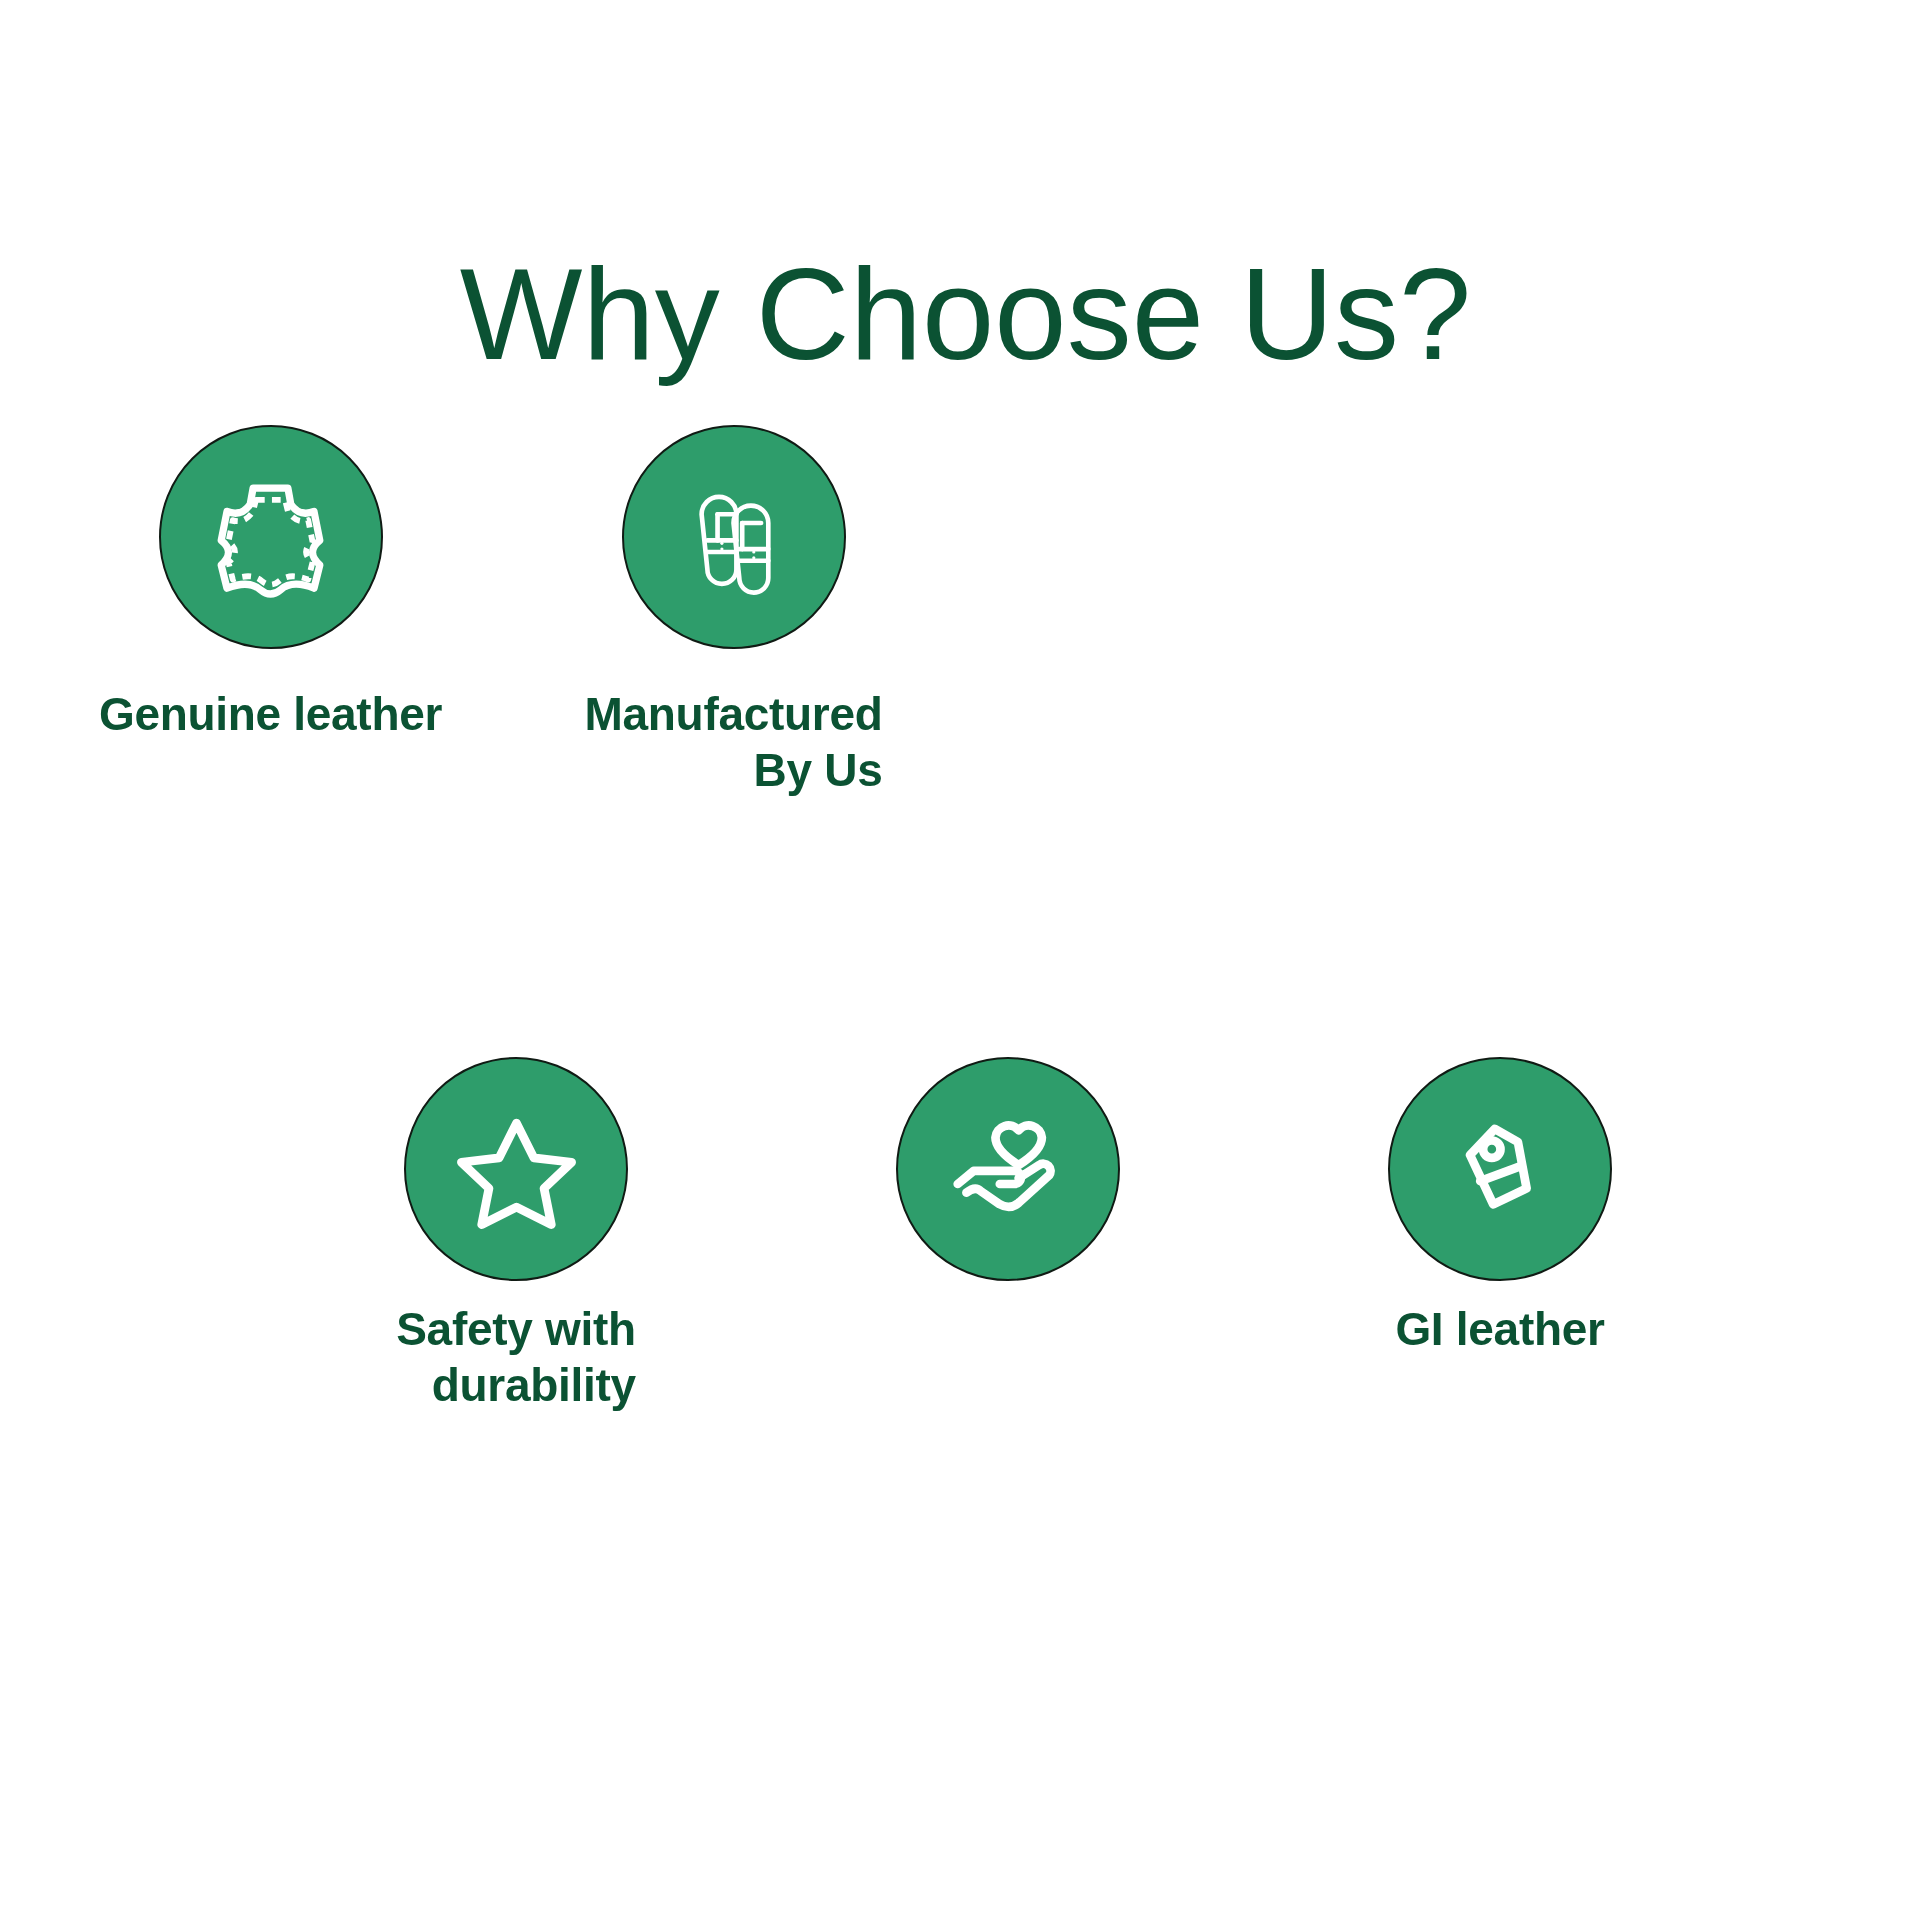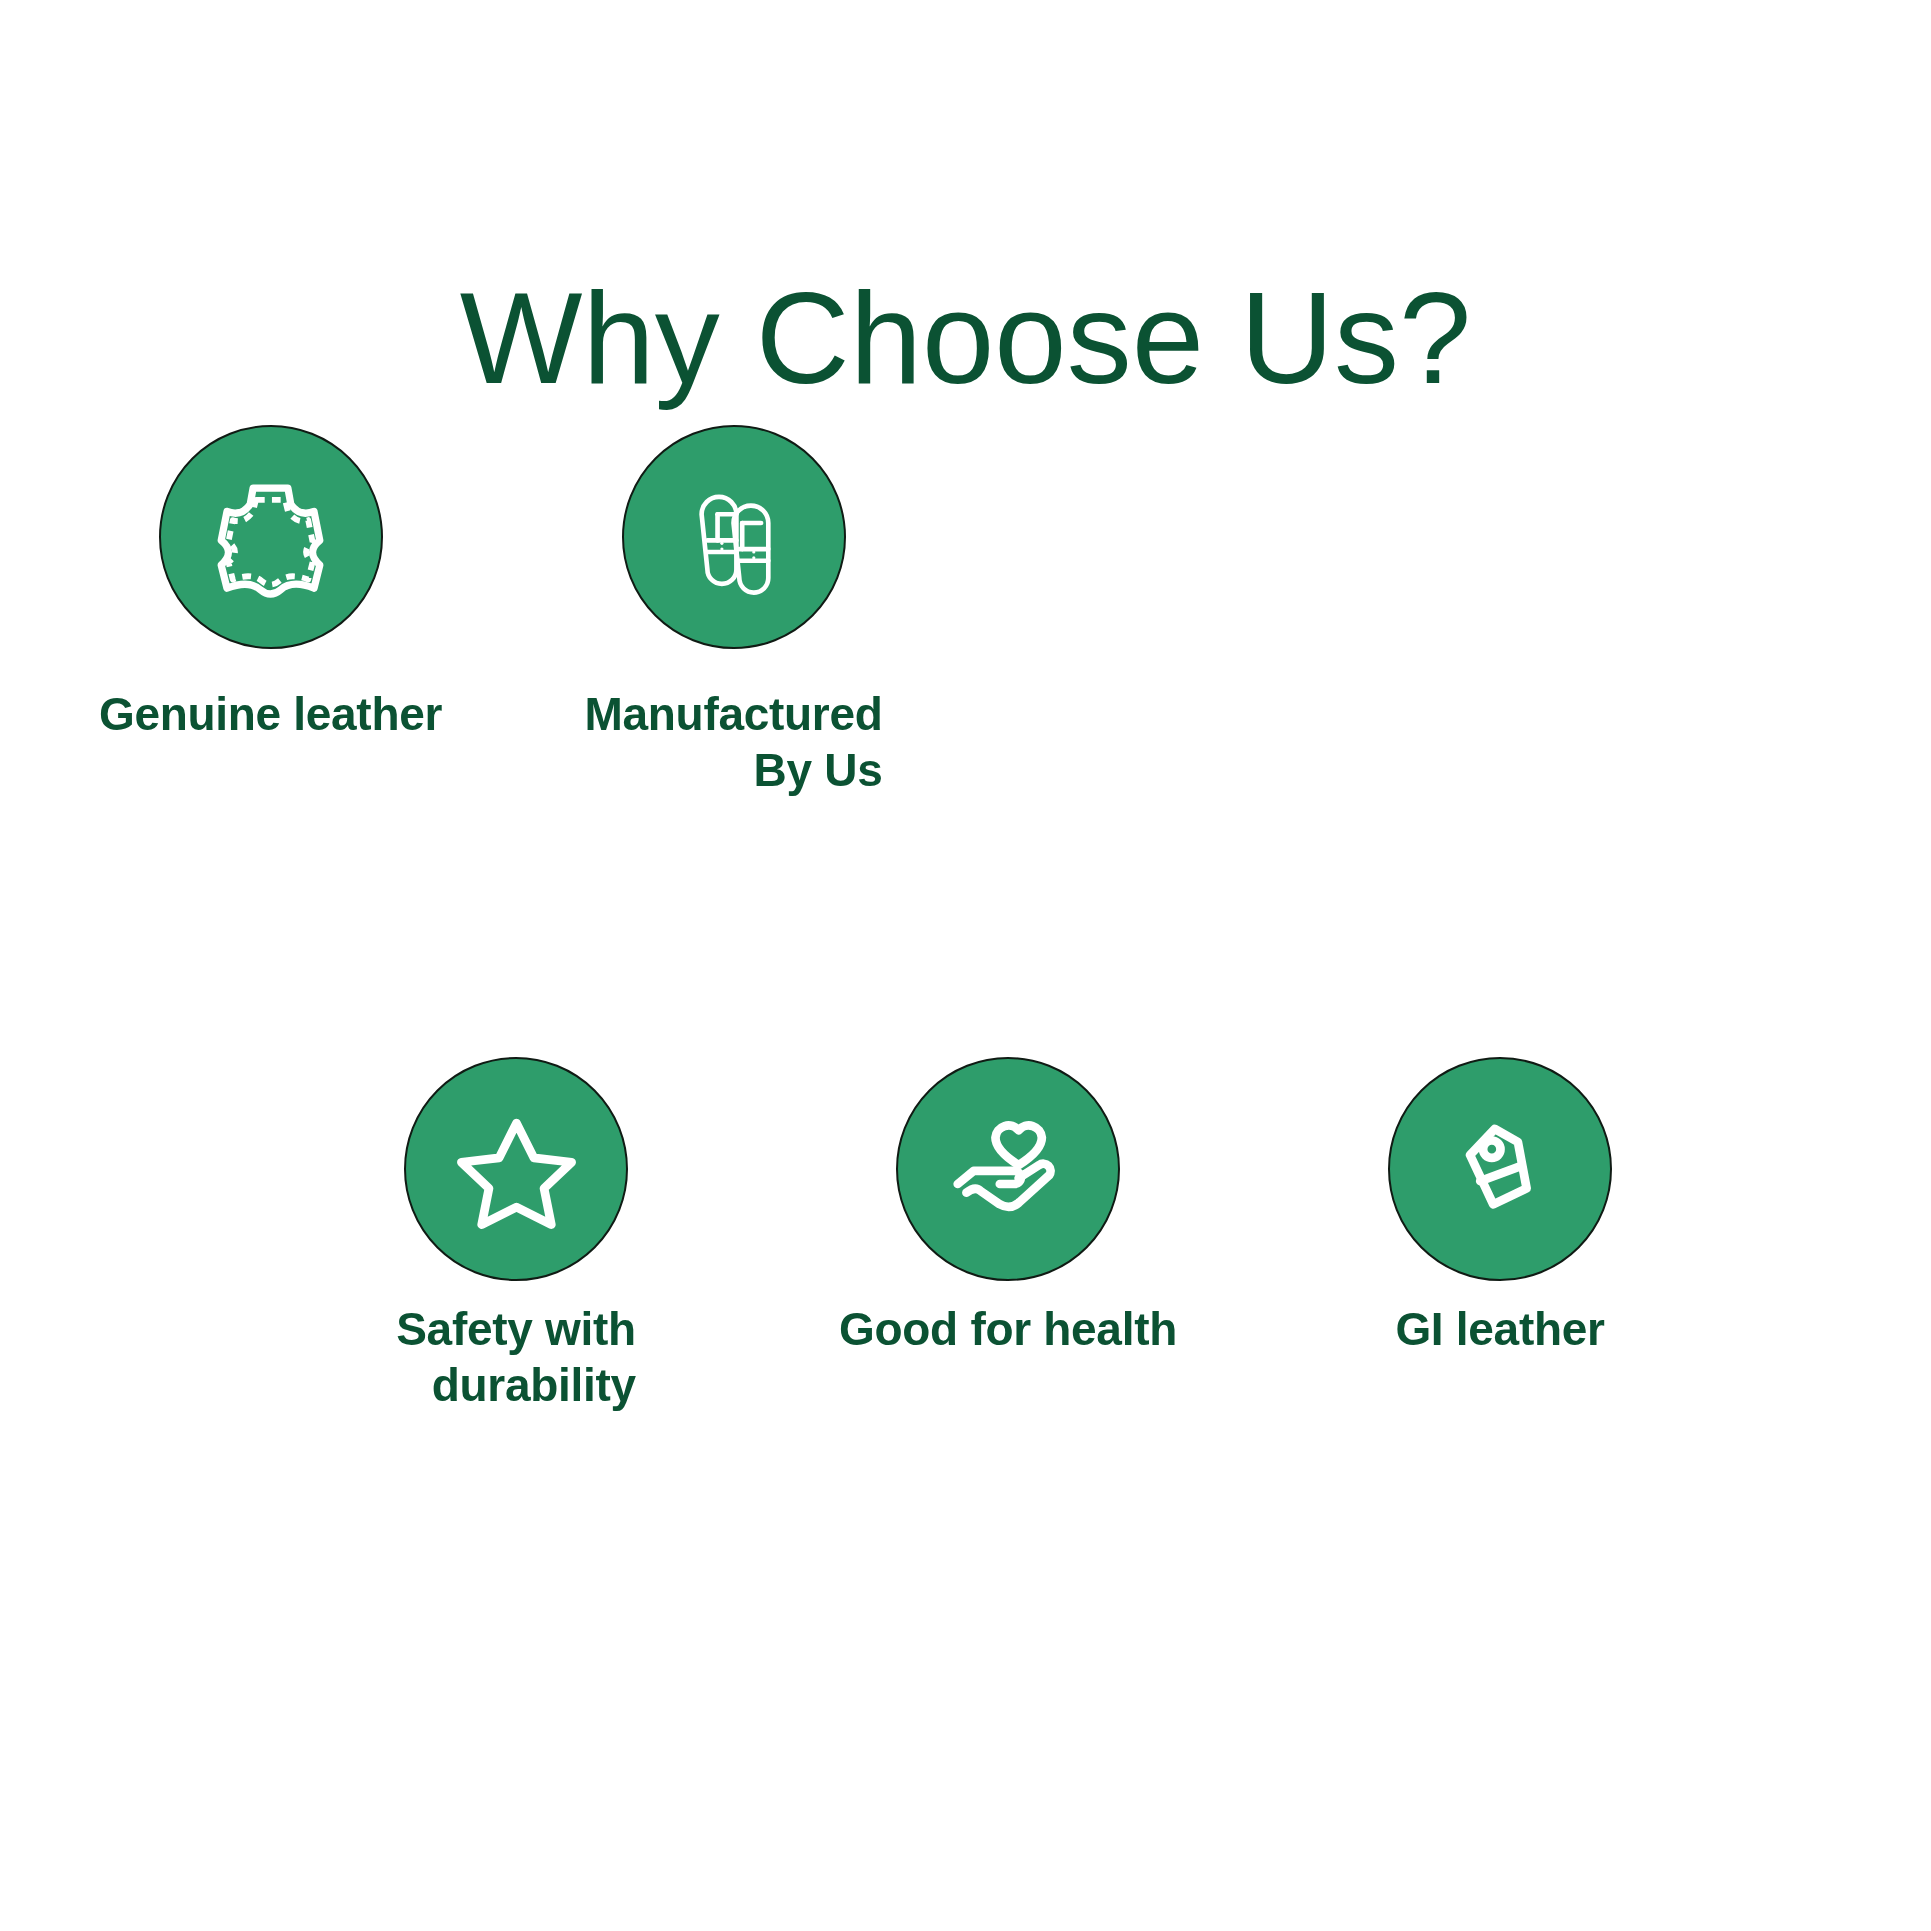--- a/index.html
+++ b/index.html
@@ -19,21 +19,20 @@
   .title{
     position:absolute;
     top:246px;left:0;width:1931px;
     text-align:center;
     font-size:130px;
     font-weight:400;
     letter-spacing:0px;
     color:#0b5233;
     line-height:1.05;
     white-space:nowrap;
-    margin-top:24px;
   }
 
   
   .row{
     position:absolute;
     left:0;width:1931px;
     display:flex;
     justify-content:flex-start;
   }
   #row-1{ top:425px; padding-left:39px; }
@@ -140,21 +139,20 @@
     <div class="cell">
       <div class="badge">
         <svg width="145" height="145" viewBox="0 0 100 100">
           <g fill="none" stroke="#ffffff" stroke-width="6" stroke-linejoin="round" stroke-linecap="round">
             <path d="M57 47 Q41 37 41 28 a9 9 0 0 1 16 -5 a9 9 0 0 1 16 5 Q73 37 57 47 Z"></path>
             <path d="M15 60 L26 51 h28 a4.5 4.5 0 0 1 0 9 H44"></path>
             <path d="M21 66 q6 -5 10 -1 L44 74 q7 4 13 -1 L78 54 a5 5 0 0 0 -7 -7 L57 56"></path>
           </g>
         </svg>
       </div>
-      <div class="label">Good for health</div>
     </div>
 
     <div class="cell">
       <div class="badge">
         <svg width="145" height="145" viewBox="0 0 100 100">
           <g fill="none" stroke="#ffffff" stroke-width="6" stroke-linejoin="round" stroke-linecap="round">
             <path d="M46 22 L62 31 L68 63 L45 74 L29 40 Z"></path>
             <circle cx="44" cy="36" r="6"></circle>
             <path d="M36 58 L63 48"></path>
           </g>

